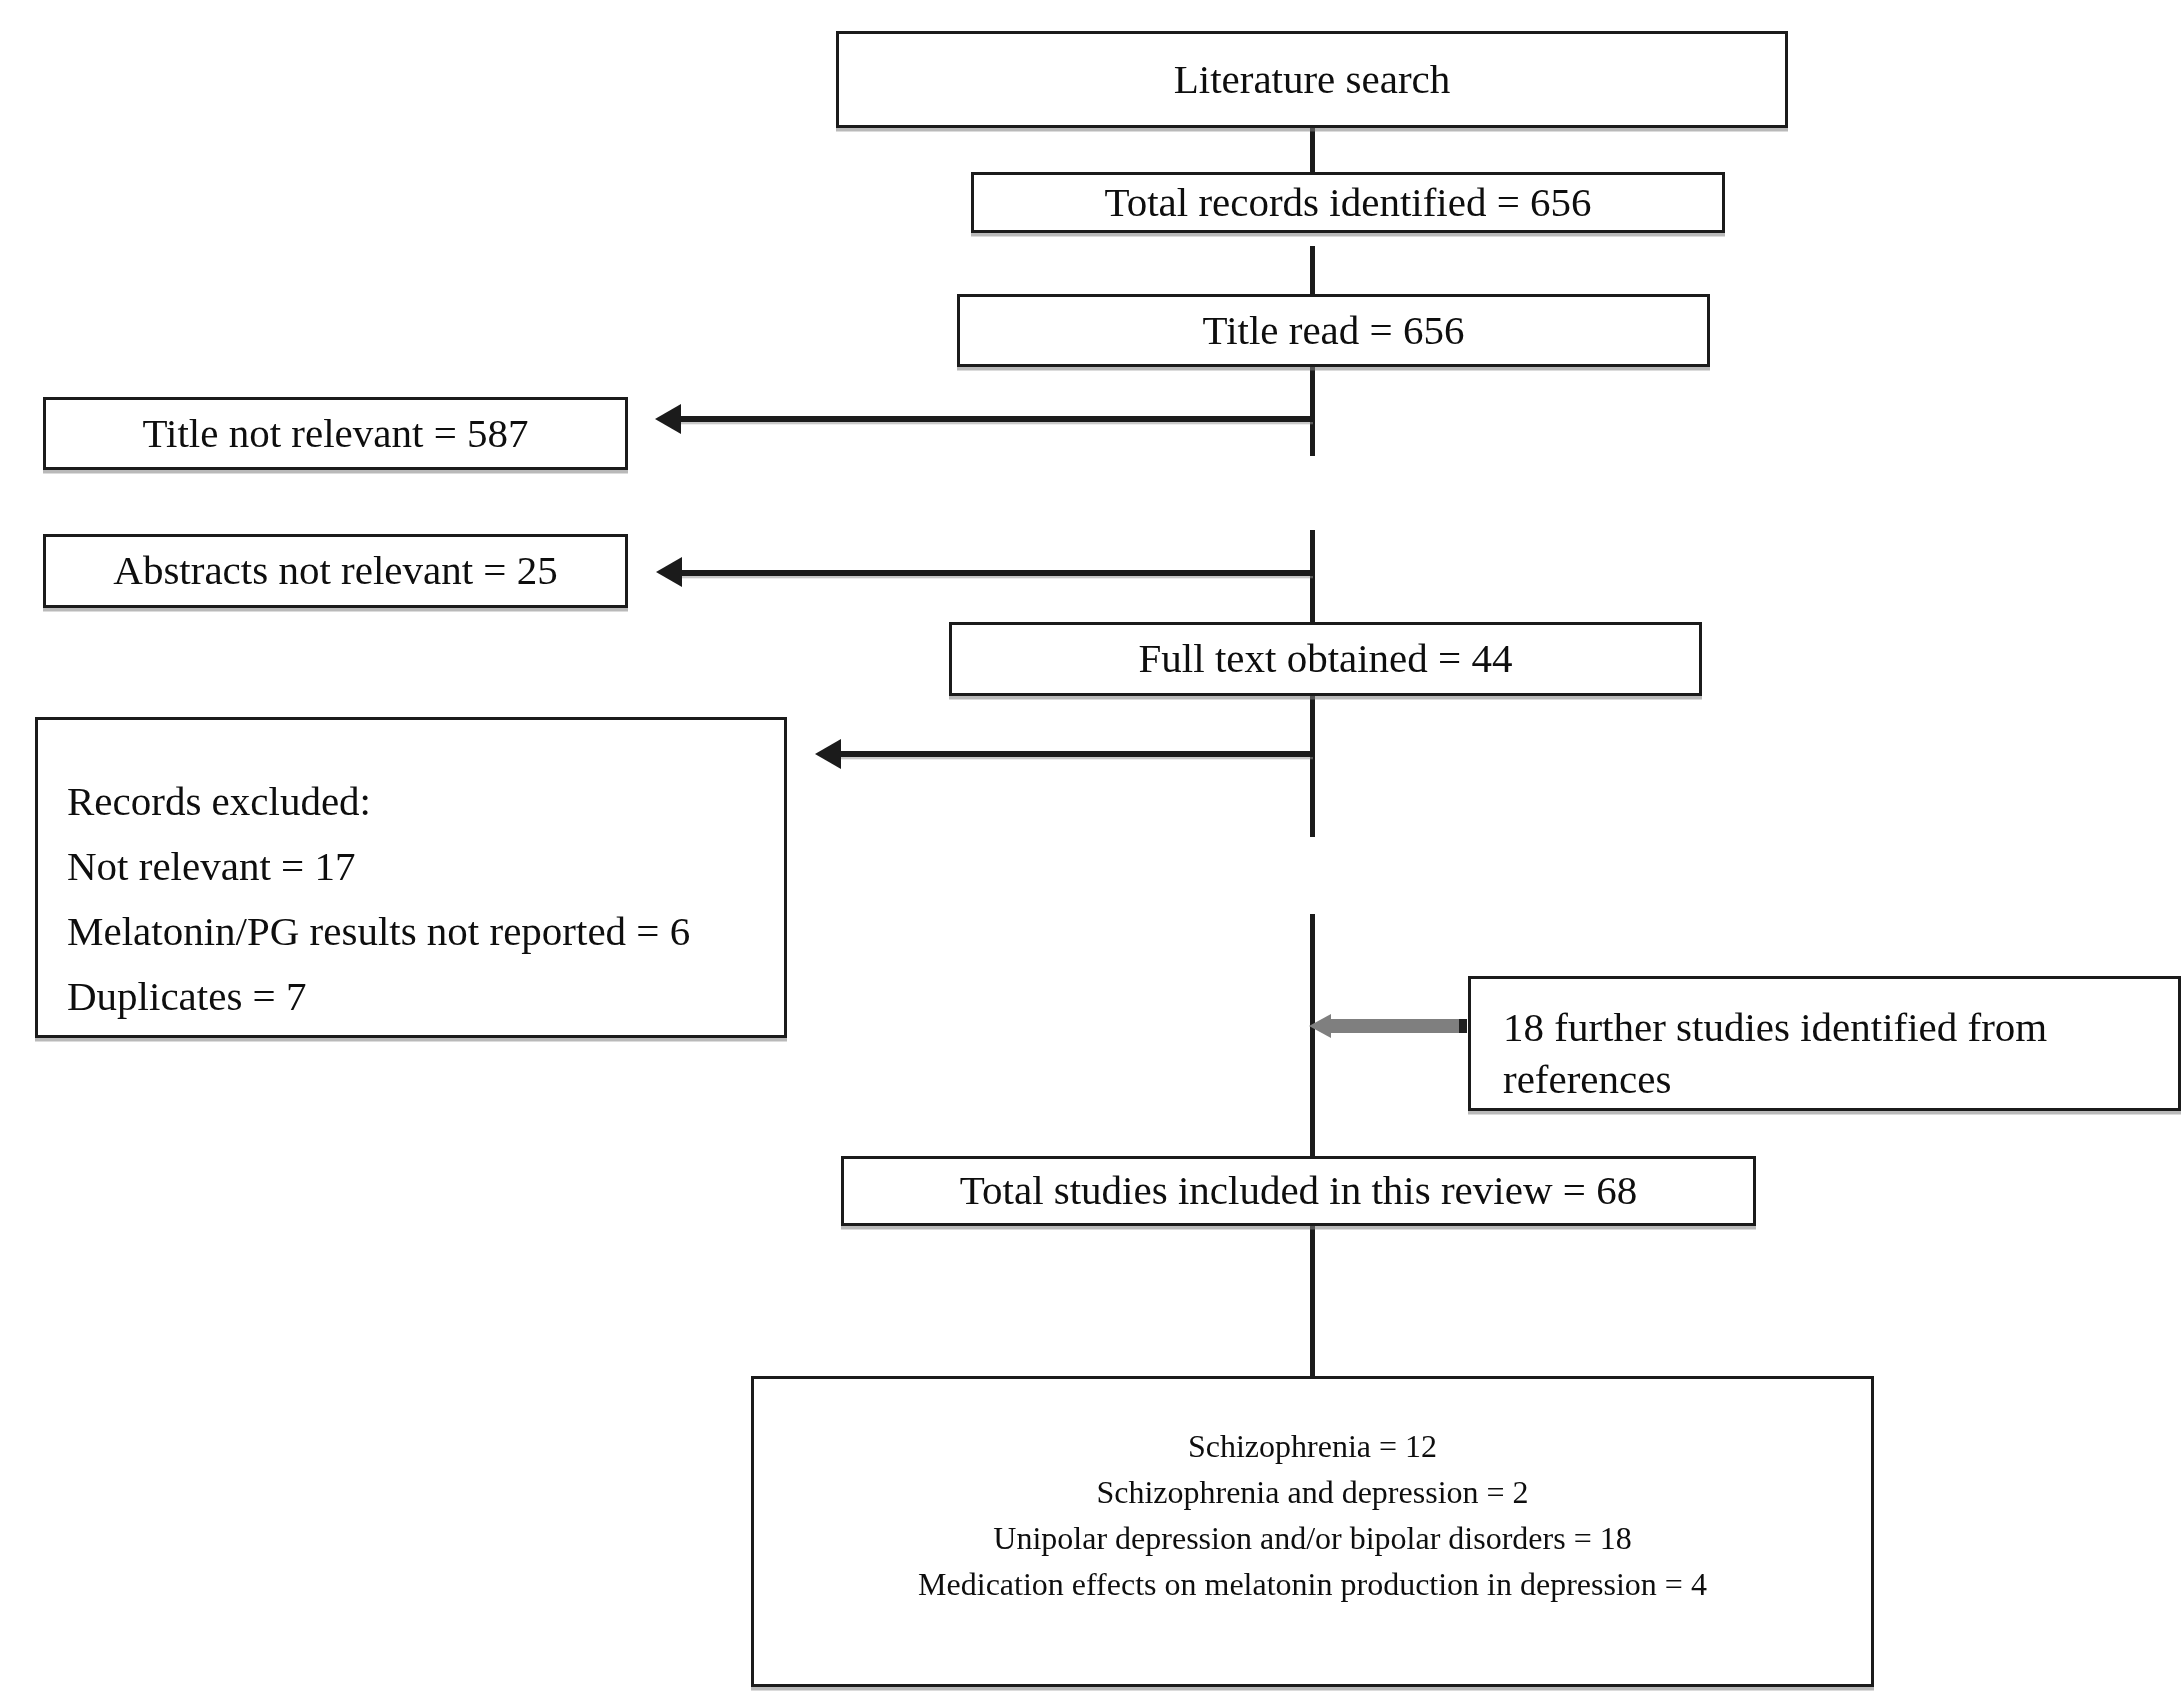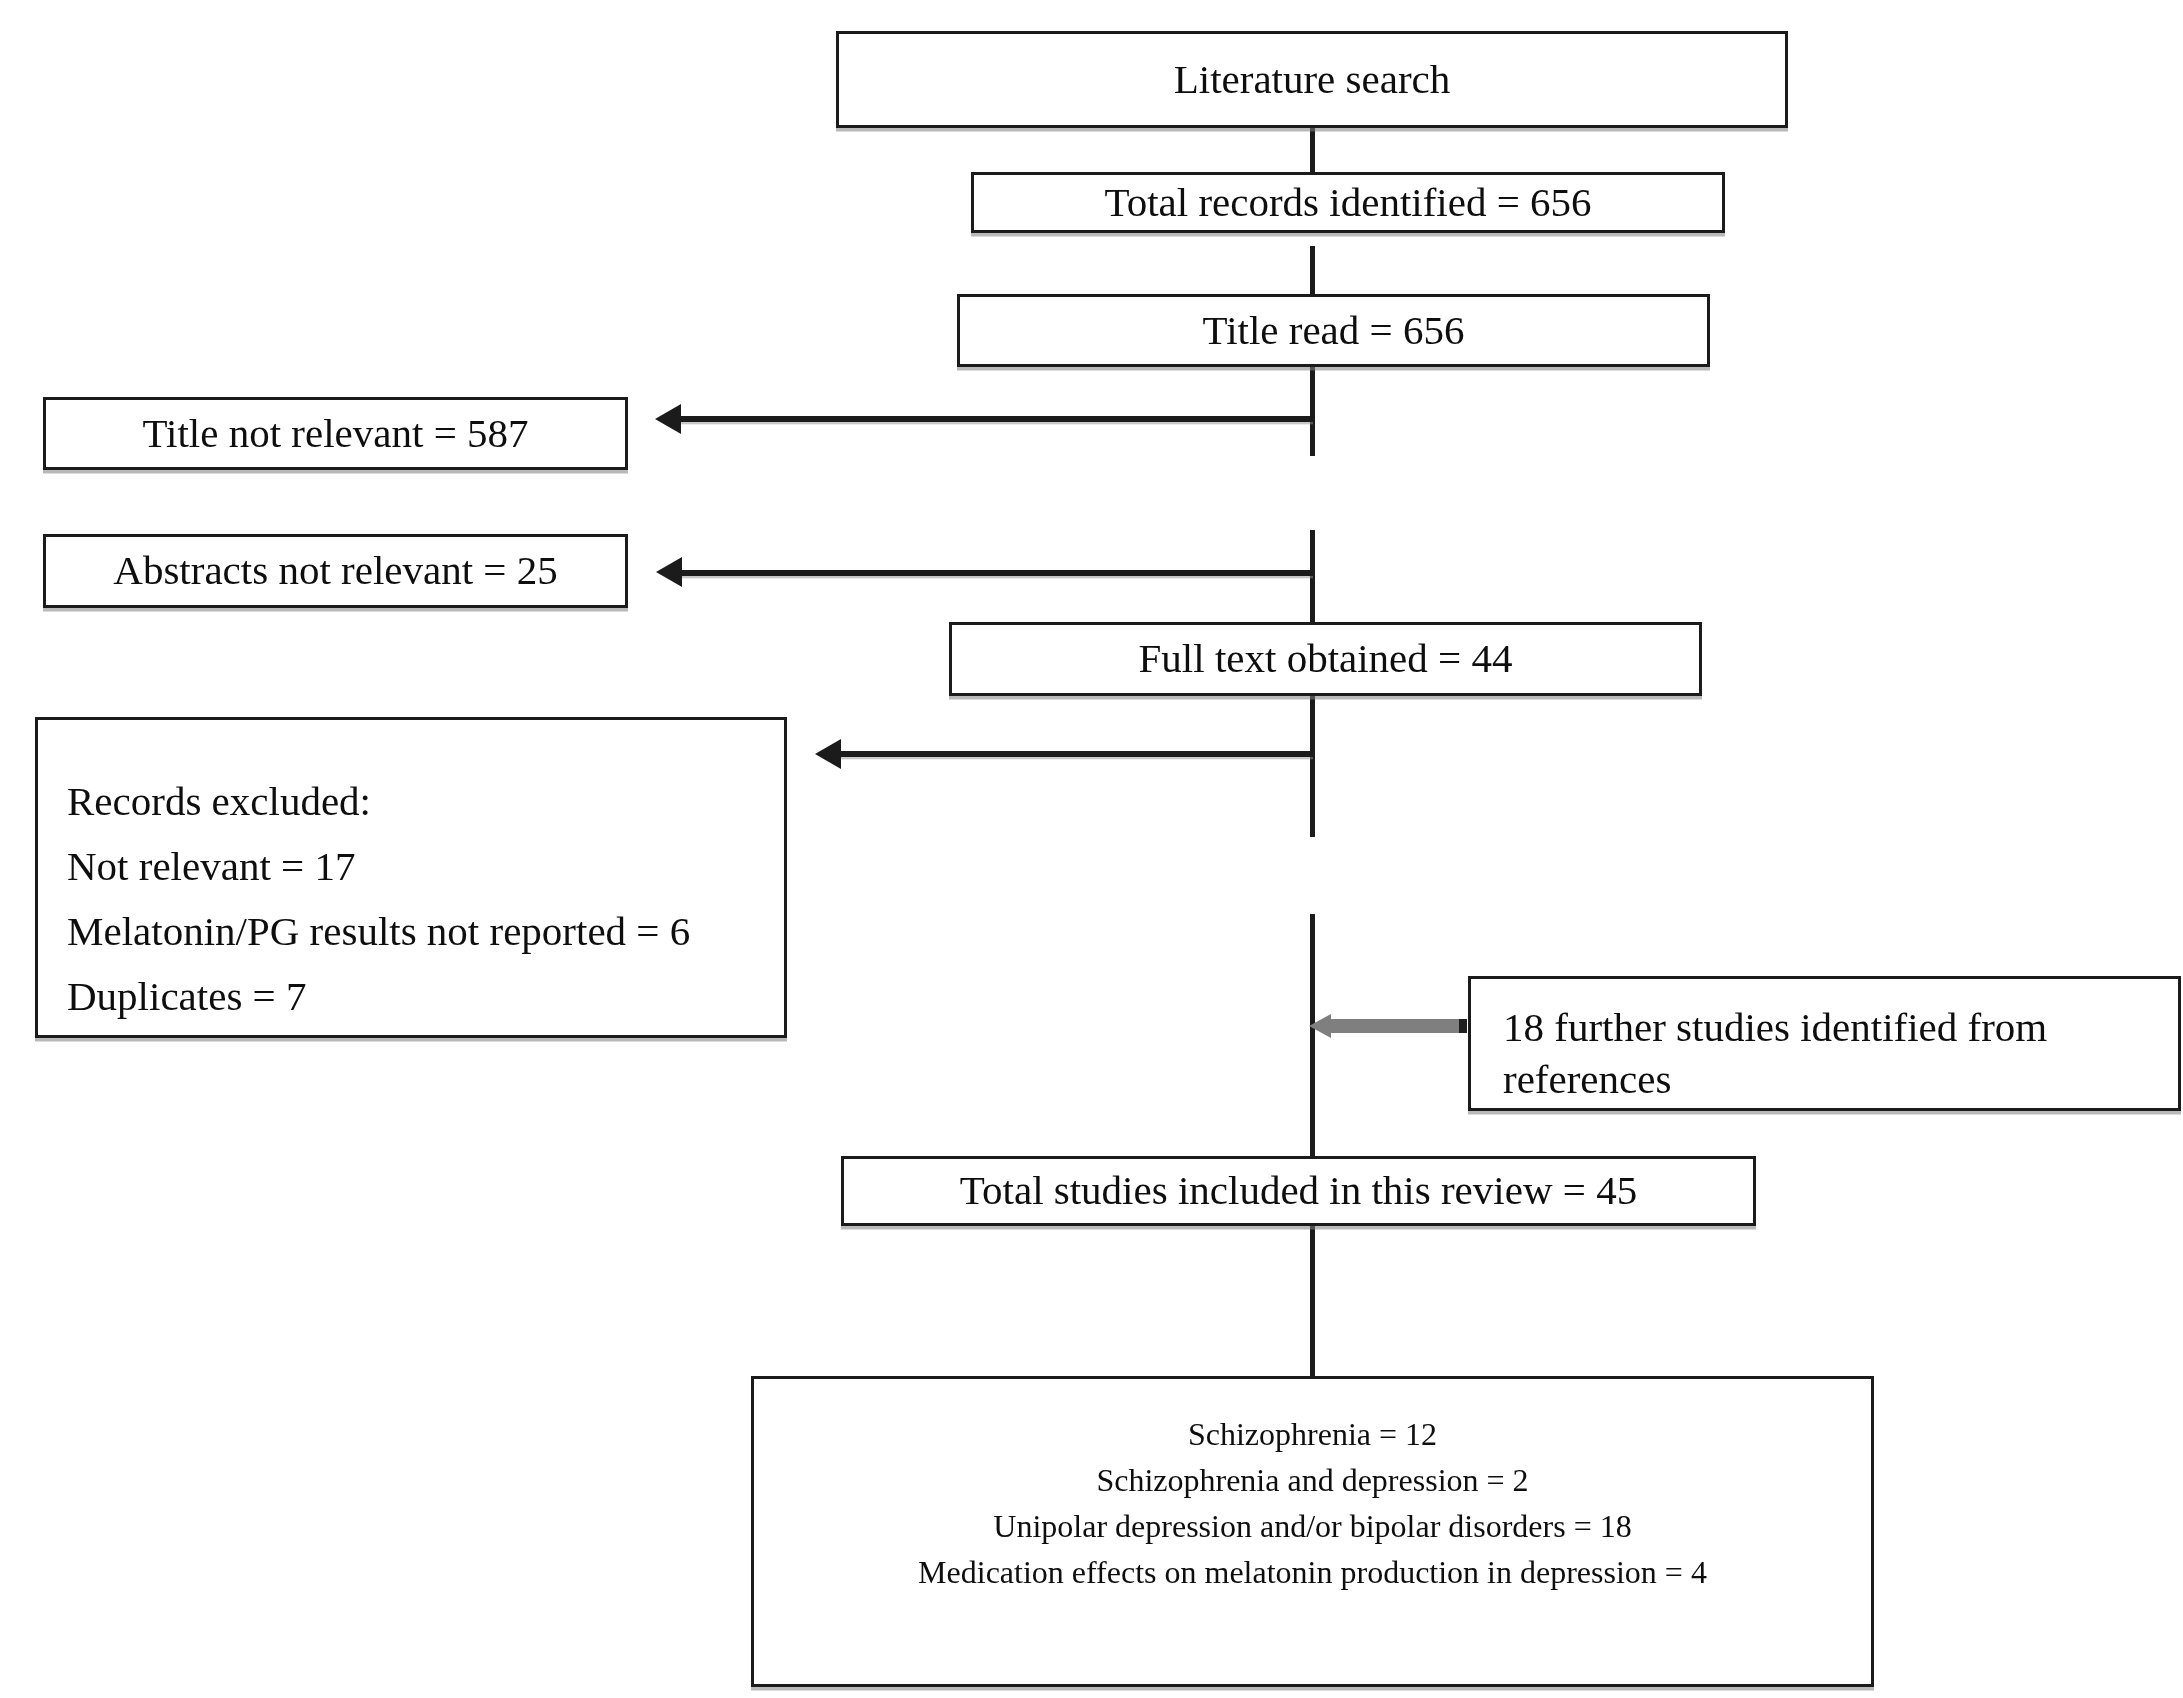--- a/index.html
+++ b/index.html
@@ -88,21 +88,21 @@
   #n-absread      { left:955px; top:456px;  width:754px; height:74px; }
   #n-absnotrel    { left:43px;   top:534px;  width:585px; height:74px; }
   #n-fulltext     { left:949px; top:622px; width:753px; height:74px; }
   #n-excluded     { left:35px;   top:717px; width:752px; height:321px;
                     padding:49px 23px 16px 29px; line-height:65px; }
   #n-eligible     { left:932px; top:837px; width:769px; height:77px; }
   #n-further      { left:1468px; top:976px; width:713px; height:135px;
                     padding:22px 75px 12px 32px; line-height:52px; }
   #n-totalincl    { left:841px; top:1156px; width:915px; height:70px; }
   #n-breakdown    { left:751px; top:1376px; width:1123px; height:311px;
-                    padding-top:32px; line-height:46px; font-size:32px;
+                    padding-top:44px; line-height:46px; font-size:32px;
                     align-items:flex-start; }
   
   #v1 { left:1310px; top:128px;  height:44px; }
   #v2 { left:1310px; top:246px;  height:48px; }
   #v3 { left:1310px; top:366px;  height:90px; }
   #v4 { left:1310px; top:530px;  height:93px; }
   #v5 { left:1310px; top:696px; height:141px; }
   #v6 { left:1310px; top:914px; height:242px; }
   #v7 { left:1310px; top:1226px; height:150px; }
   
@@ -174,21 +174,21 @@
       <span class="ml-line">Duplicates = 7</span>
     </span>
   </div>
 
 
   <div class="box align-left" id="n-further">
     <span class="lbl">18 further studies identified from references</span>
   </div>
 
   <div class="box" id="n-totalincl">
-    <span class="lbl">Total studies included in this review = 45</span>
+    <span class="lbl">Total studies included in this review = 68</span>
   </div>
 
   <div class="box" id="n-breakdown">
     <span class="multiline">
       <span class="ml-line">Schizophrenia = 12</span>
       <span class="ml-line">Schizophrenia and depression = 2</span>
       <span class="ml-line">Unipolar depression and/or bipolar disorders = 18</span>
       <span class="ml-line">Medication effects on melatonin production in depression = 4</span>
     </span>
   </div>

